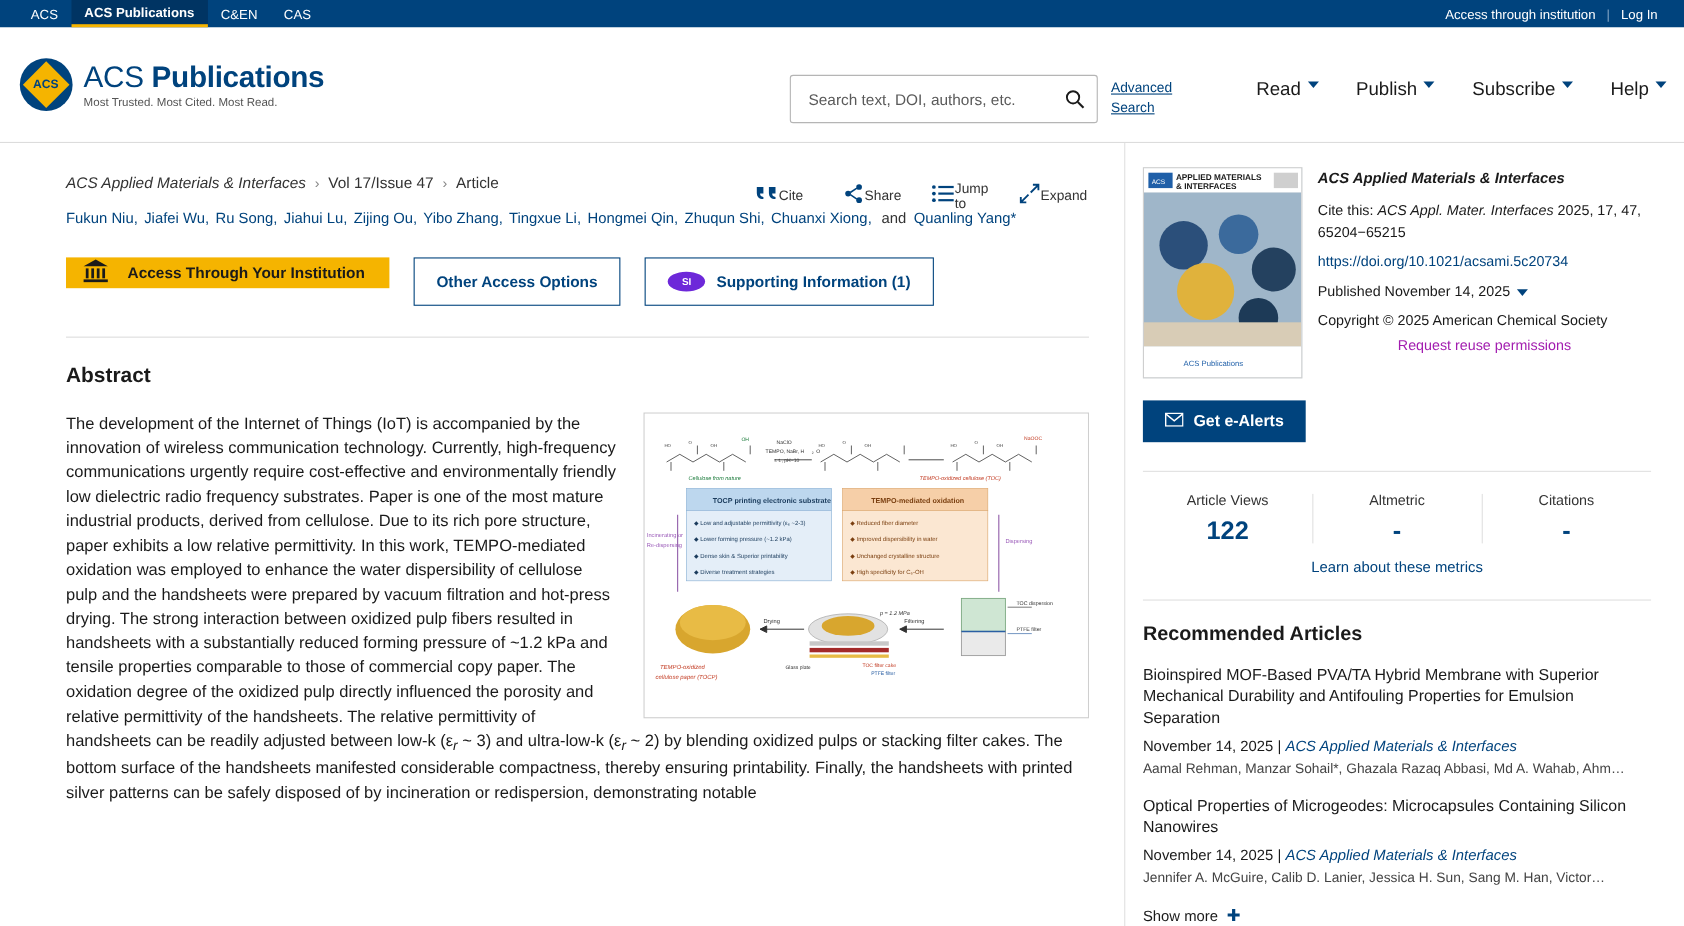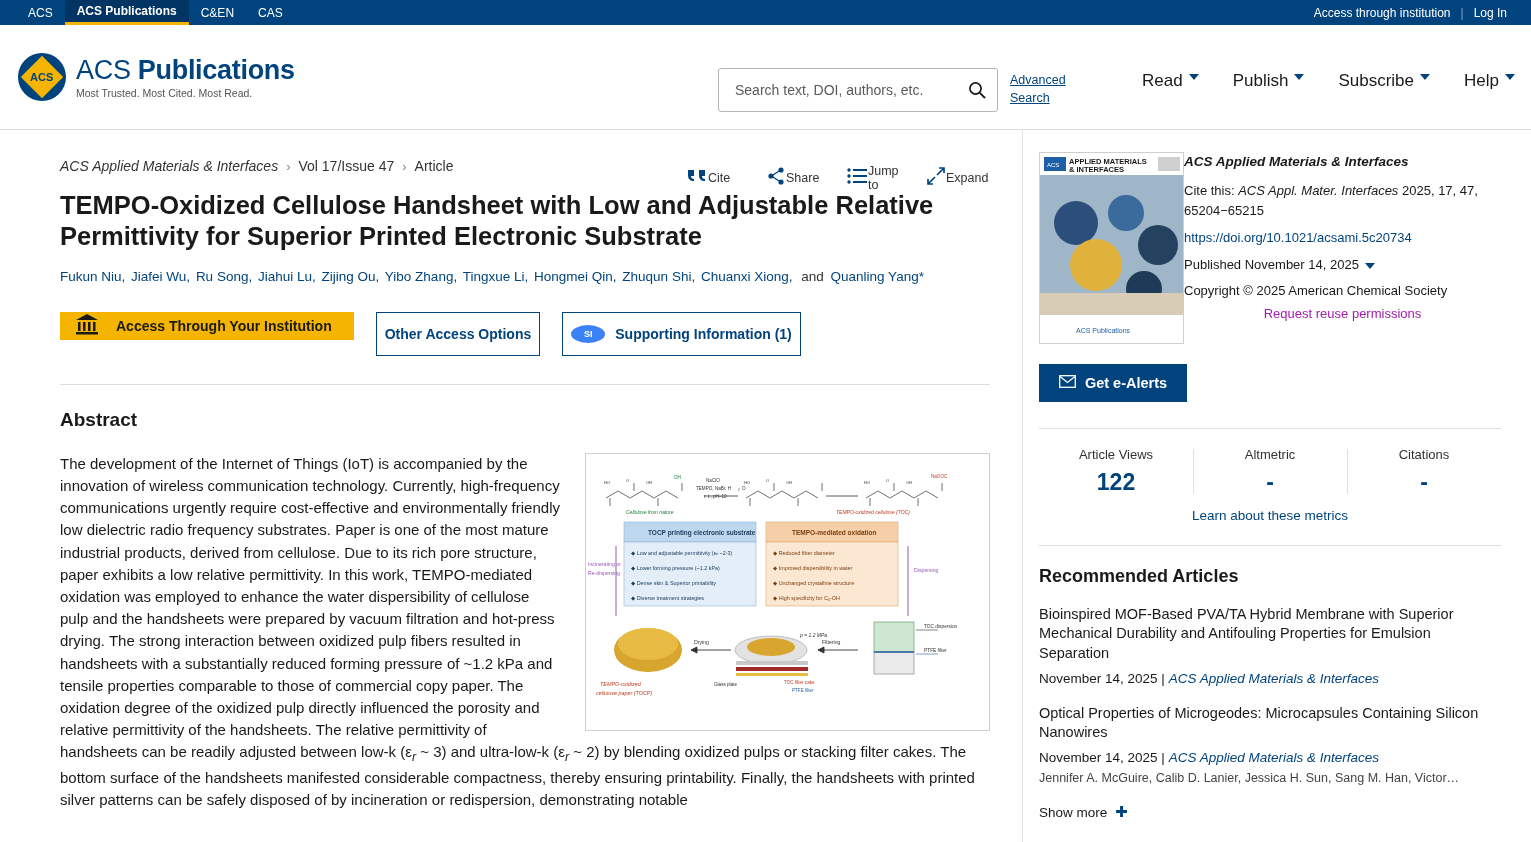--- a/index.html
+++ b/index.html
@@ -205,28 +205,28 @@
     cursor: pointer;
   }
   .btn-outline {
     border: 1px solid #00437d;
     background: #fff;
     color: #00437d;
     font-size: 14px;
     font-weight: bold;
     height: 44px;
     display: flex; align-items: center; justify-content: center;
-    padding: 0 8px;
+    padding: 0 20px;
     cursor: pointer;
     gap: 10px;
   }
   .si-badge {
     width: 34px; height: 18px;
     border-radius: 50%;
-    background: #3b82f6;
+    background: #6d28d9;
     color: #fff;
     font-size: 9px;
     display: flex; align-items: center; justify-content: center;
     font-weight: bold;
   }
 
   .divider { border-top: 1px solid #ddd; margin: 28px 0 0 0; width: 930px; }
 
   h2.abstract-h {
     font-size: 19px; margin: 24px 0 0 0; color: #1a1a1a;
@@ -247,21 +247,21 @@
     border: 1px solid #cfcfcf;
     background: #fff;
     position: relative;
     overflow: hidden;
   }
 
   
   .fig svg { display: block; }
 
   
-  .cover-row { display: flex; gap: 0; }
+  .cover-row { display: flex; gap: 14px; }
   .cover {
     width: 145px; height: 192px;
     border: 1px solid #cfcfcf;
     flex: none;
     position: relative; overflow: hidden;
     background: #e8eef2;
   }
   .cover-meta { font-size: 13px; line-height: 1.5; color: #1a1a1a; }
   .cover-meta .jname { font-weight: bold; font-style: italic; font-size: 13.5px; }
   .cover-meta .cite { margin-top: 9px; }
@@ -438,21 +438,20 @@
                 <path d="M11 9l7-7M13 2h5v5"></path>
                 <path d="M9 11l-7 7M7 18H2v-5"></path>
               </g>
             </svg>
         </span>
         <span class="lbl">Expand</span>
       </div>
     </div>
 
 
-    <h1 class="title">TEMPO-Oxidized Cellulose Handsheet with Low and Adjustable Relative Permittivity for Superior Printed Electronic Substrate</h1>
 
     <div class="authors">
       <span class="a"><span>Fukun Niu</span>,</span>
       <span class="a"><span>Jiafei Wu</span>,</span>
       <span class="a"><span>Ru Song</span>,</span>
       <span class="a"><span>Jiahui Lu</span>,</span>
       <span class="a"><span>Zijing Ou</span>,</span>
       <span class="a"><span>Yibo Zhang</span>,</span>
       <span class="a"><span>Tingxue Li</span>,</span>
       <span class="a"><span>Hongmei Qin</span>,</span>
@@ -678,20 +677,21 @@
     <div class="rec-sep"></div>
     <h3 class="rec-h">Recommended Articles</h3>
 
     <div class="rec-item">
       <div class="rt">Bioinspired MOF-Based PVA/TA Hybrid Membrane with Superior Mechanical Durability and Antifouling Properties for Emulsion Separation</div>
       <div class="rmeta">
         <span>November 14, 2025</span>
         <span>|</span>
         <i>ACS Applied Materials &amp; Interfaces</i>
       </div>
+      <div class="rauth">Aamal Rehman, Manzar Sohail*, Ghazala Razaq Abbasi, Md A. Wahab, Ahm…</div>
     </div>
 
     <div class="rec-item">
       <div class="rt">Optical Properties of Microgeodes: Microcapsules Containing Silicon Nanowires</div>
       <div class="rmeta">
         <span>November 14, 2025</span>
         <span>|</span>
         <i>ACS Applied Materials &amp; Interfaces</i>
       </div>
       <div class="rauth">Jennifer A. McGuire, Calib D. Lanier, Jessica H. Sun, Sang M. Han, Victor…</div>

